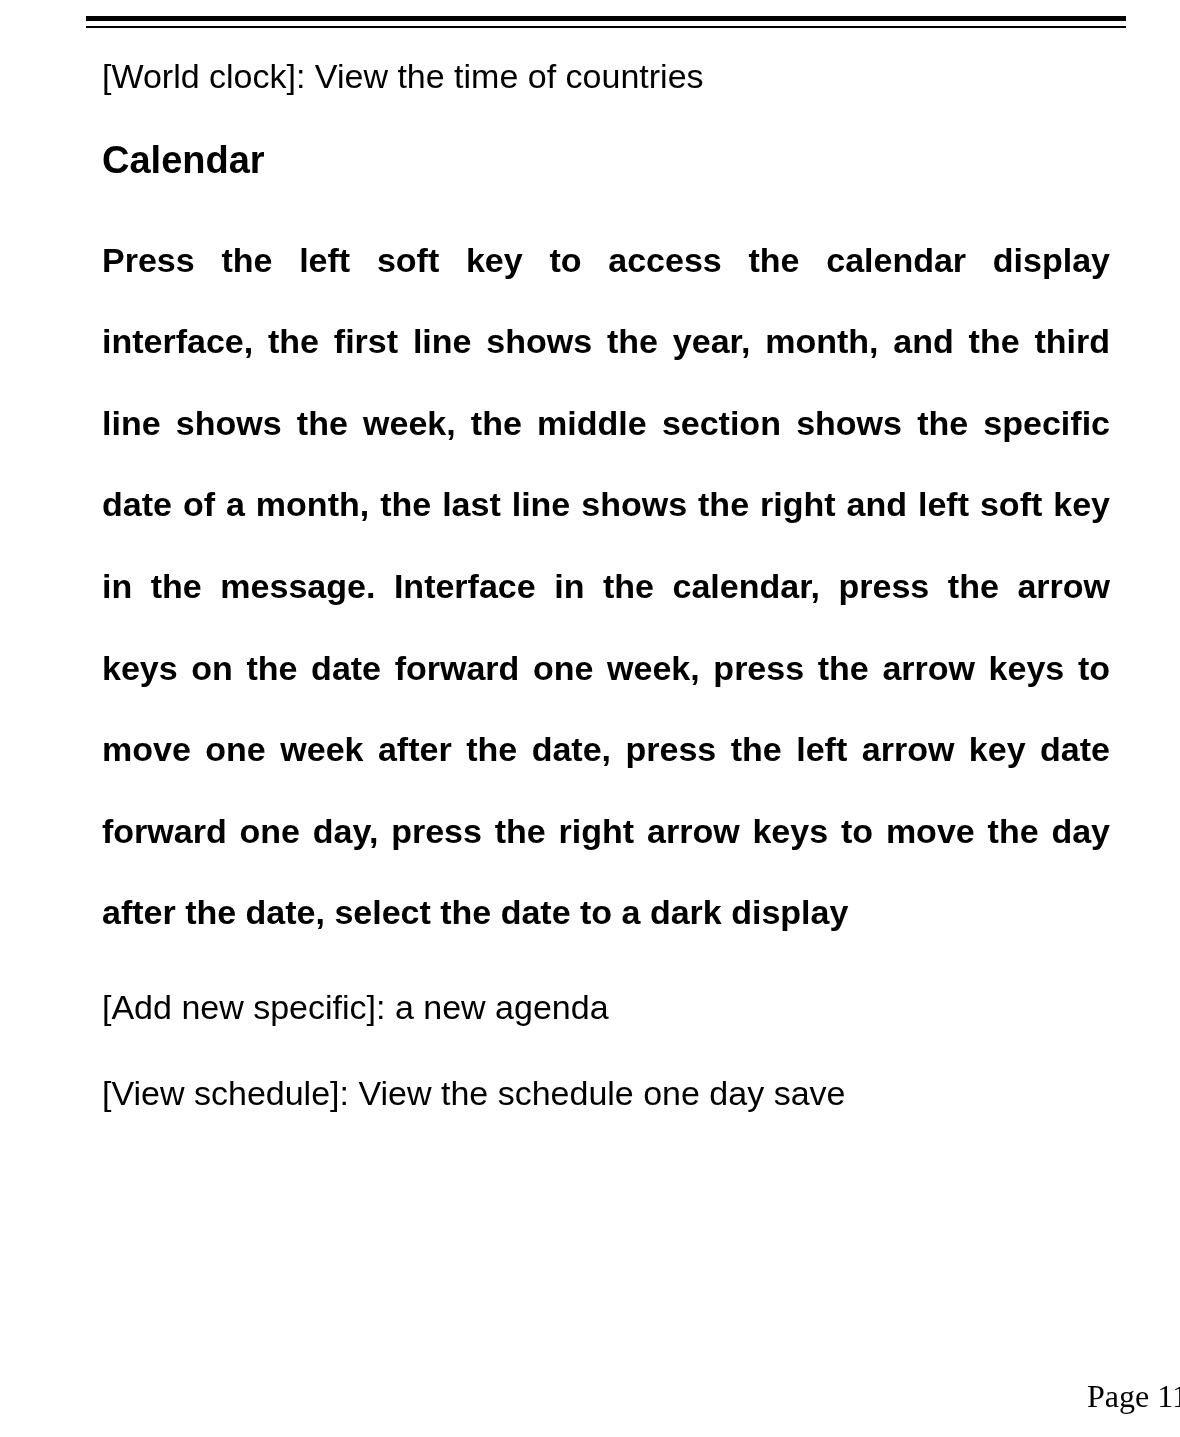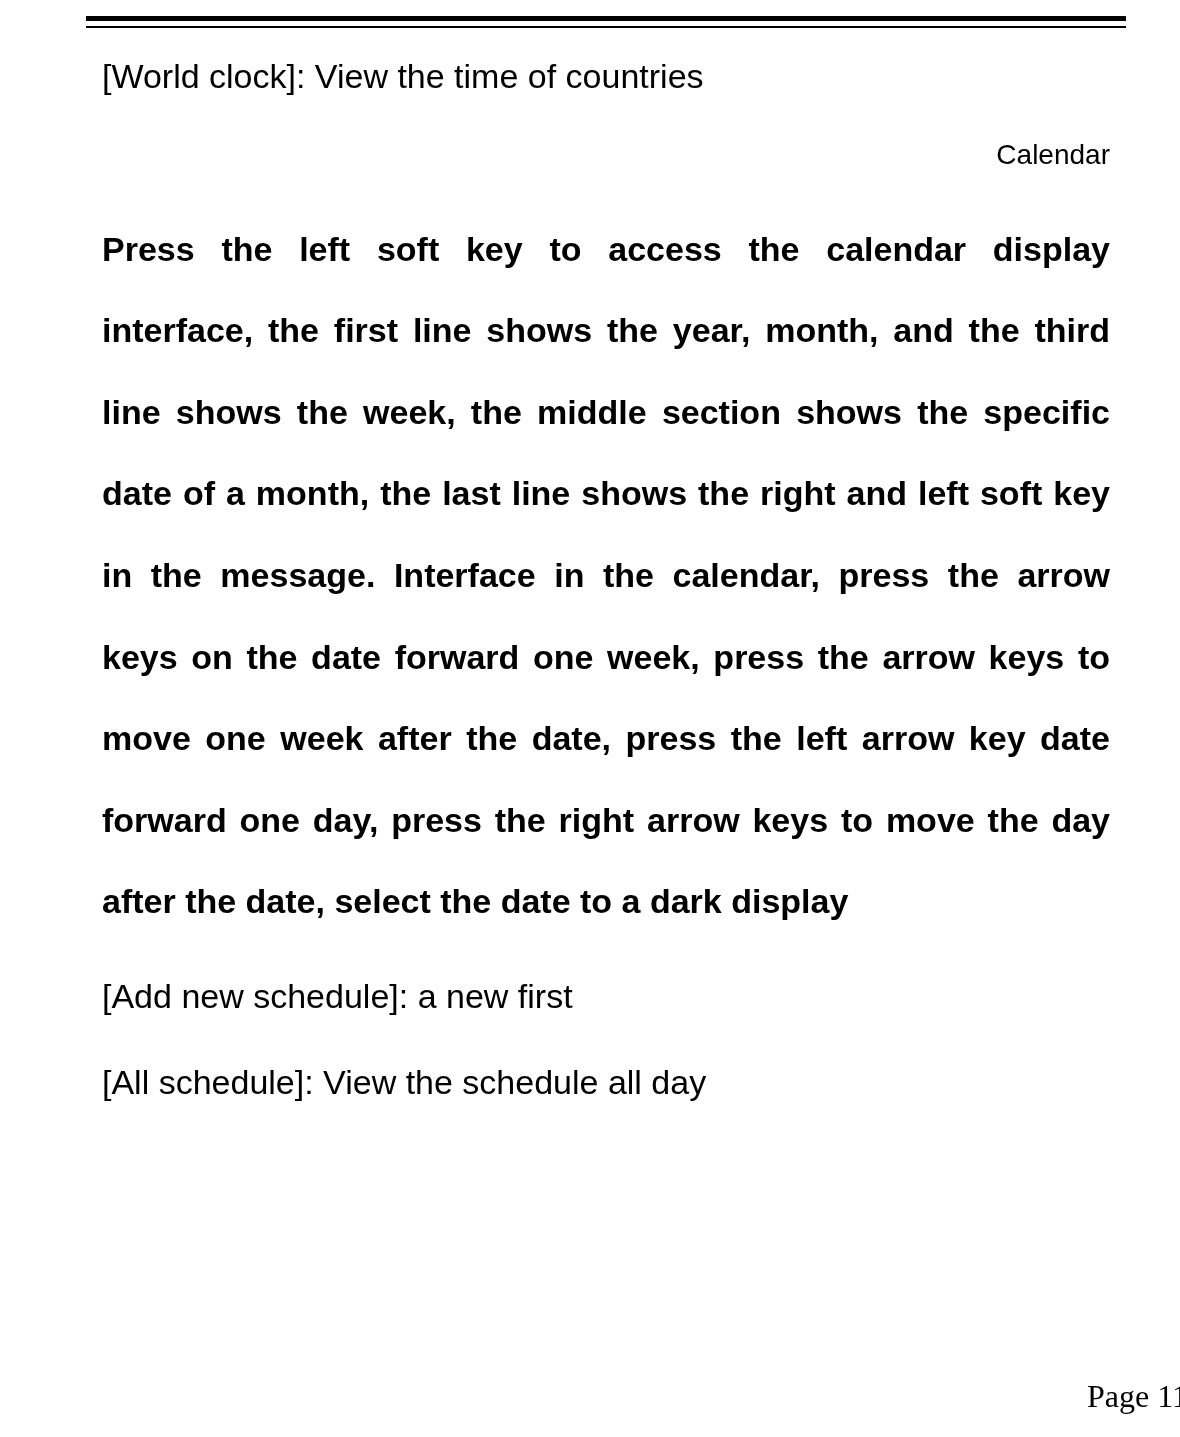--- a/index.html
+++ b/index.html
@@ -24,24 +24,23 @@
     }
     .content {
       padding: 0 10px;
     }
     .line {
       font-size: 34px;
       line-height: 1.4;
       margin-bottom: 38px;
     }
     .heading {
-      font-size: 28px;
-      font-weight: normal;
+      font-size: 38px;
+      font-weight: bold;
       margin-bottom: 38px;
-      text-align: right;
     }
     .paragraph {
       font-size: 34px;
       line-height: 2.4;
       text-align: justify;
       margin-bottom: 30px;
       font-weight: bold;
     }
     .footer {
       position: absolute;
@@ -55,17 +54,17 @@
   </style>
 </head>
 <body>
 
 <div class="top-border"></div>
 
 <div class="content">
   <div class="line">[World clock]: View the time of countries</div>
   <div class="heading">Calendar</div>
   <div class="paragraph">Press the left soft key to access the calendar display interface, the first line shows the year, month, and the third line shows the week, the middle section shows the specific date of a month, the last line shows the right and left soft key in the message. Interface in the calendar, press the arrow keys on the date forward one week, press the arrow keys to move one week after the date, press the left arrow key date forward one day, press the right arrow keys to move the day after the date, select the date to a dark display</div>
-  <div class="line">[Add new schedule]: a new first</div>
-  <div class="line">[All schedule]: View the schedule all day</div>
+  <div class="line">[Add new specific]: a new agenda</div>
+  <div class="line">[View schedule]: View the schedule one day save</div>
 </div>
 
 <div class="footer">Page 11</div>
 
 </body></html>

